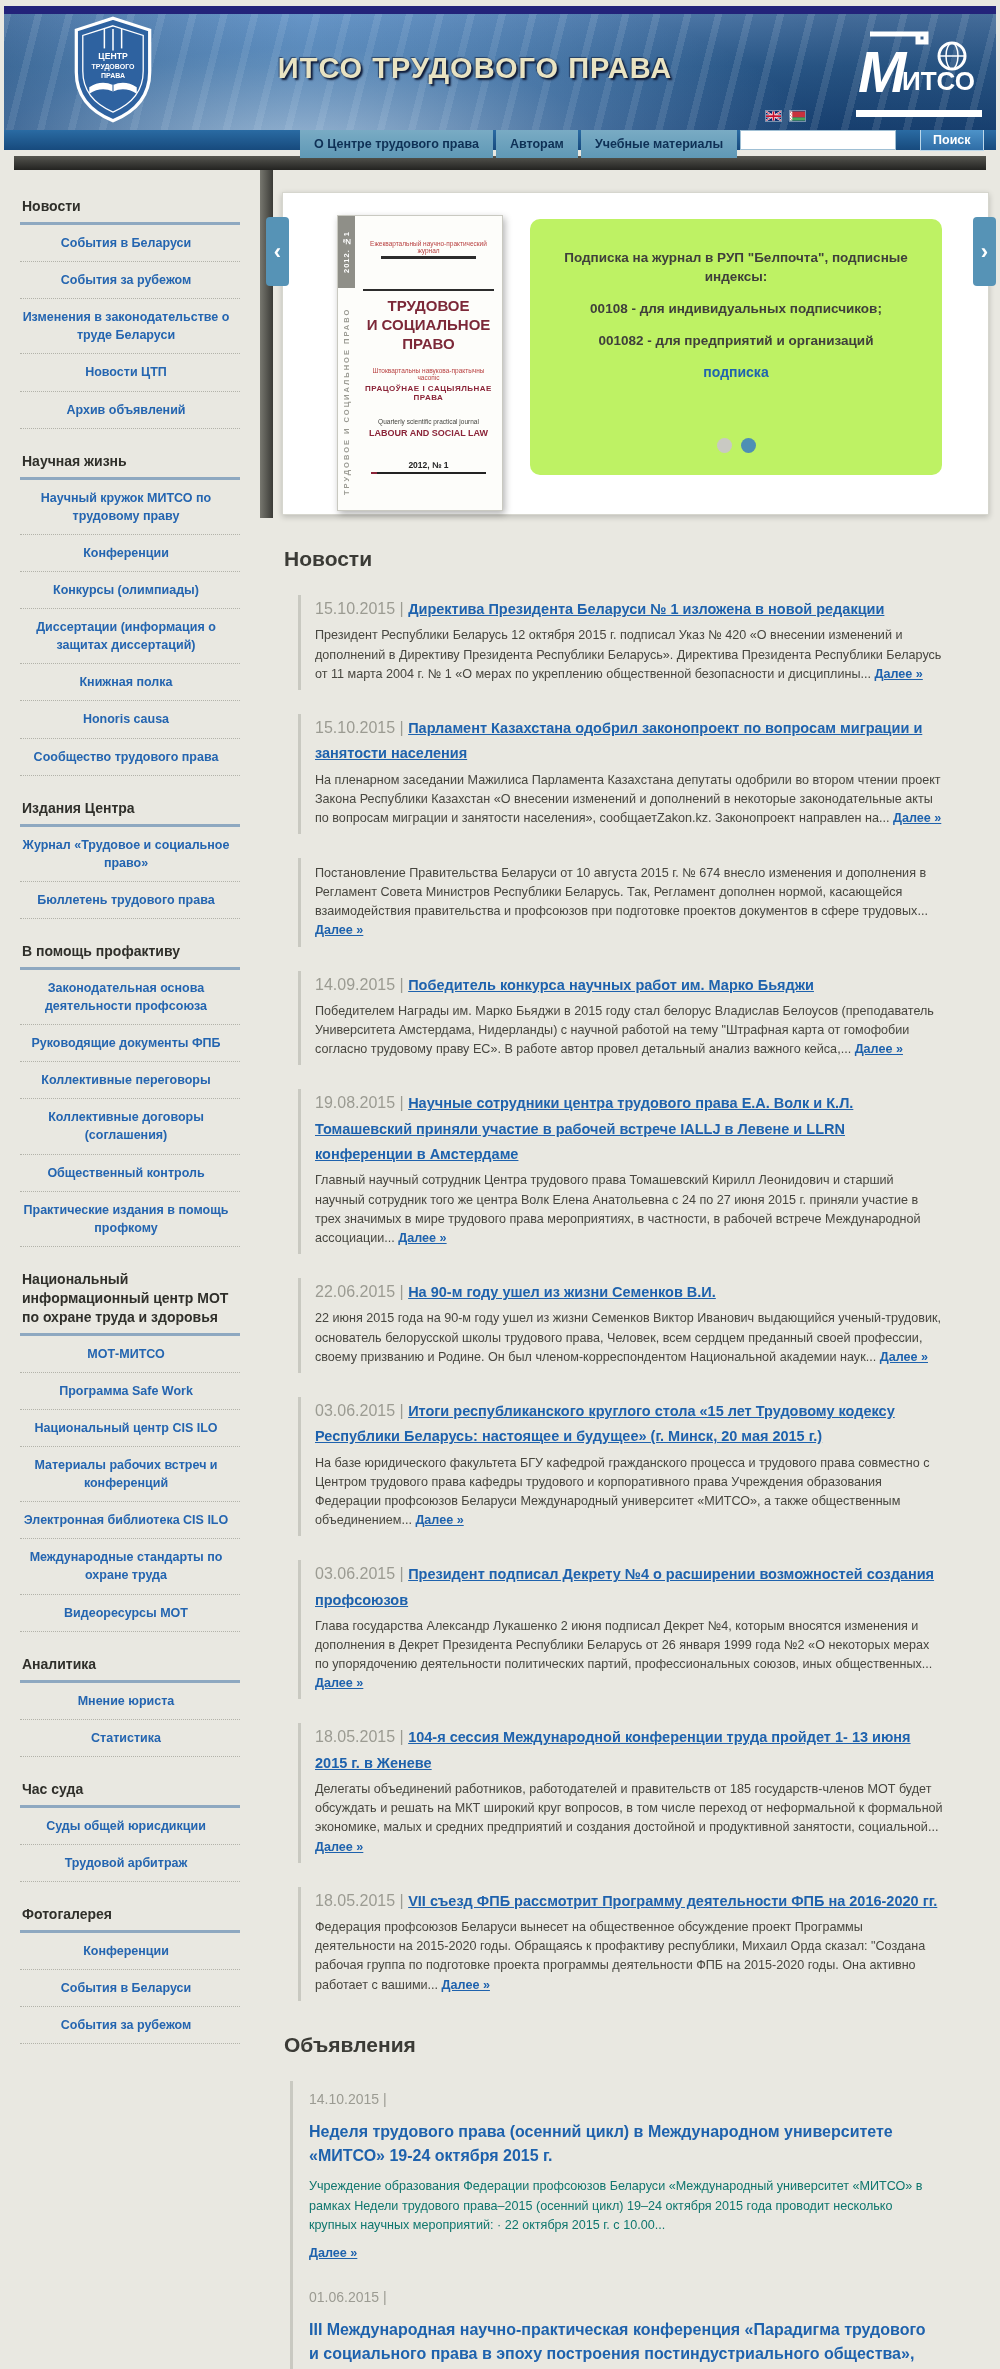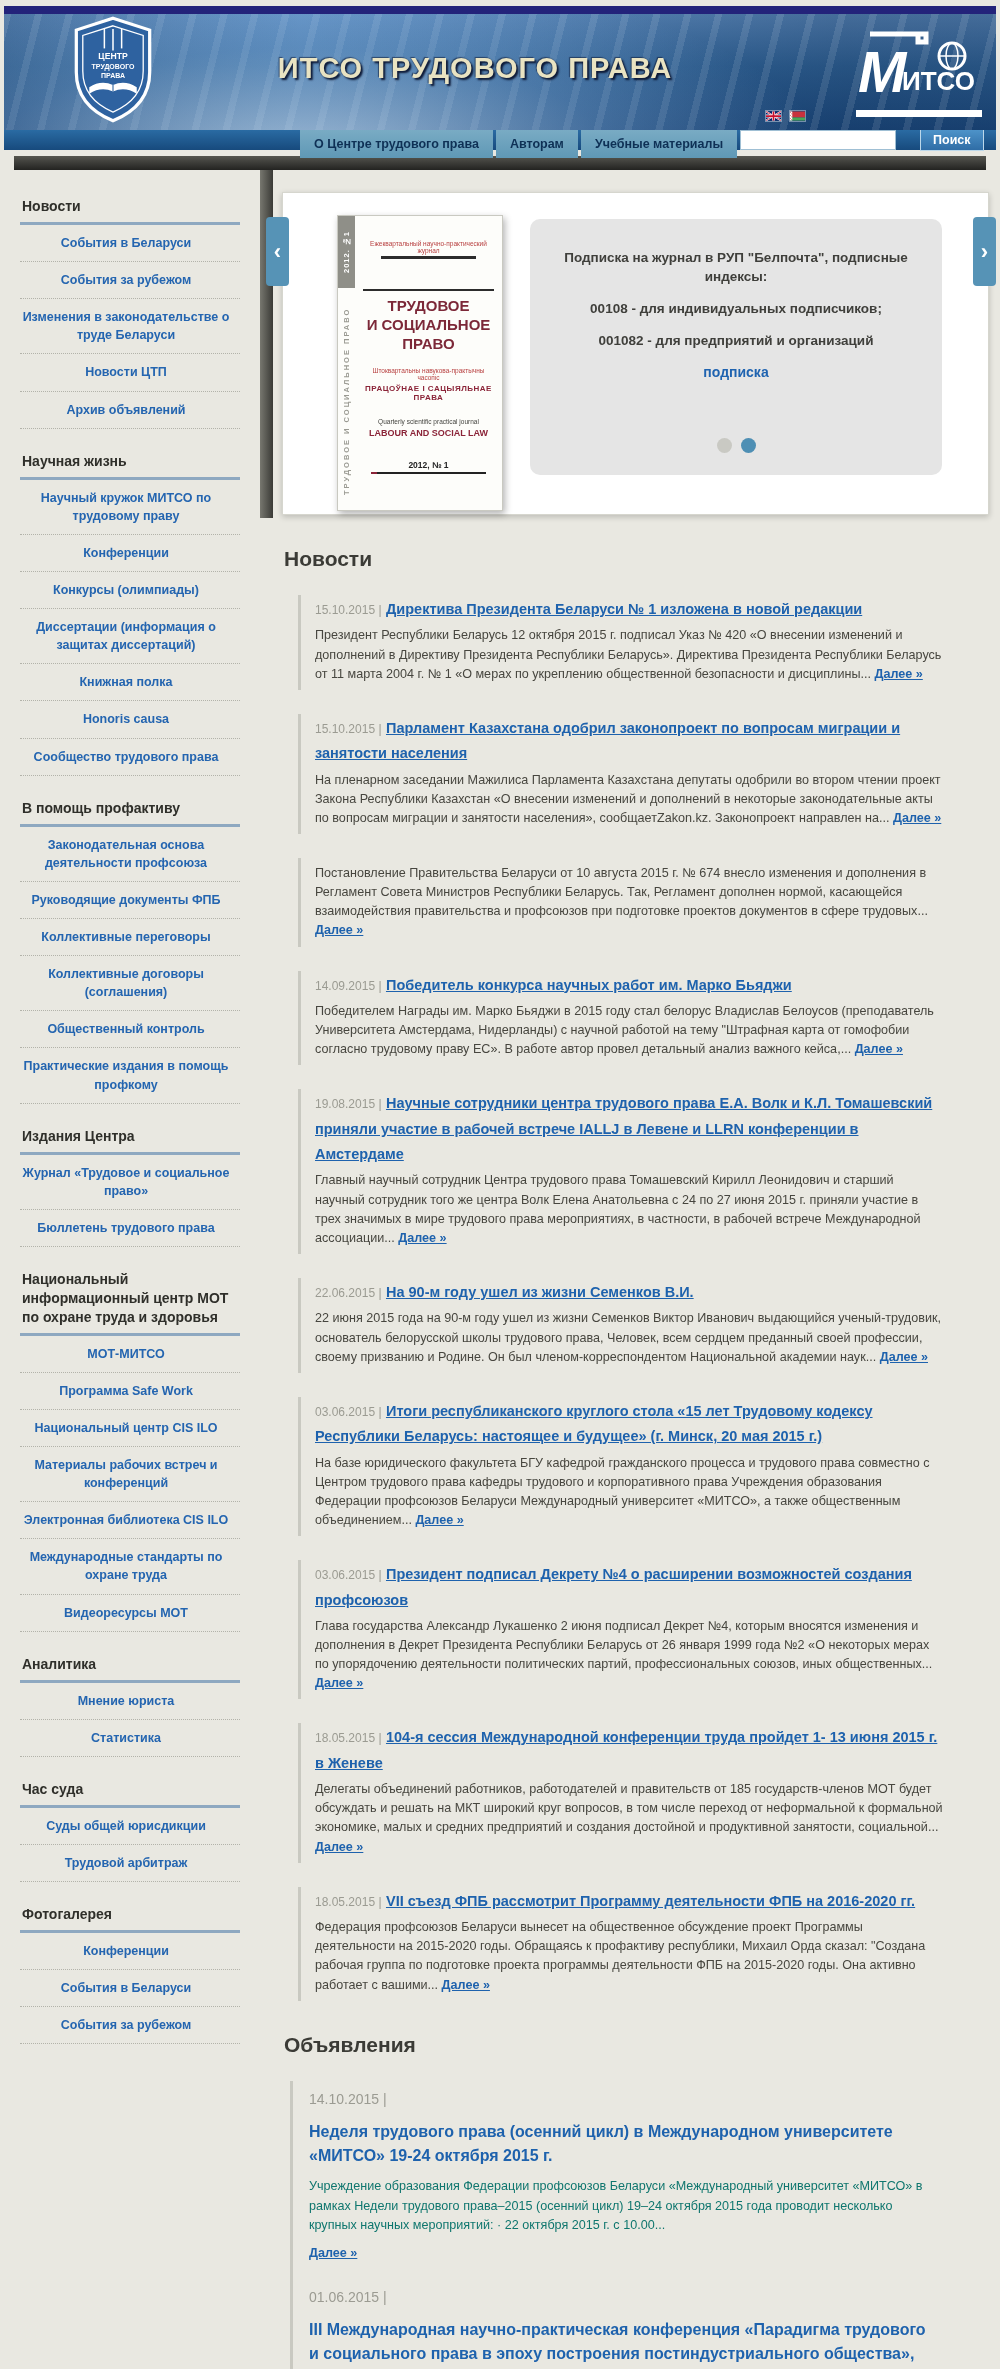--- a/index.html
+++ b/index.html
@@ -67,35 +67,35 @@
   .jr-top-small { font-size:6.5px; color:#b84040; }
   .rule1 { height:3px; background:#2c2c2c; width:72%; margin:2px auto 0; }
   .rule2 { height:2px; background:#2c2c2c; margin-top:30px; }
   .jr-title { margin-top:6px; font-size:15px; font-weight:bold; color:#7c2838; line-height:1.25; white-space:pre-line; }
   .jr-by-small { margin-top:14px; font-size:6.5px; color:#b84040; }
   .jr-by { margin-top:3px; font-size:8px; font-weight:bold; color:#8b2438; letter-spacing:.5px; }
   .jr-en-small { margin-top:16px; font-size:6.5px; color:#44443f; }
   .jr-en { margin-top:3px; font-size:9px; font-weight:bold; color:#8b2438; }
   .jr-issue { margin-top:22px; font-size:8.5px; font-weight:bold; color:#222; }
   .rule3 { height:2px; background:#222; width:88%; margin:2px auto 0; border-left:6px solid #8b2438; }
-  .panel { position:absolute; left:247px; top:26px; width:412px; height:256px; background:#e5e5e5; border-radius:10px; }
+  .panel { position:absolute; left:247px; top:26px; width:412px; height:256px; background:#bef264; border-radius:10px; }
   .panel-txt { padding:30px 26px 0; text-align:center; font-size:13.5px; font-weight:bold; color:#3f3f3b; }
   .panel-txt div { margin-bottom:13px; line-height:1.4; }
   .sub-link { color:#1f63b0; font-size:14px; font-weight:bold; text-decoration:none; cursor:pointer; }
   .dots { position:absolute; left:0; right:0; bottom:22px; display:flex; justify-content:center; gap:9px; }
   .dot { width:15px; height:15px; border-radius:50%; background:#c9c9c3; cursor:pointer; }
   .dot.active { background:#4e8fb4; }
   .arr { position:absolute; top:24px; width:23px; height:69px; background:#5693b6; border-radius:4px;
     color:#fff; font-size:22px; font-weight:bold; display:flex; align-items:center; justify-content:center; cursor:pointer; }
   .arr-prev { left:-17px; } .arr-next { right:-8px; }
 
   
   h2.sec { margin:32px 0 0 8px; font-size:21px; font-weight:bold; color:#3b3b36; }
   .news-item { border-left:3px solid #c9c9c1; margin:24px 0 0 22px; padding:2px 44px 4px 14px; }
-  .n-date { color:#9b9b92; font-size:12px; }
+  .n-date { color:#9b9b92; font-size:16px; }
   .n-title { color:#1e62ad; font-size:14.5px; font-weight:bold; text-decoration:underline; line-height:1.75; cursor:pointer; }
   .n-body { margin:4px 0 2px; color:#47463f; font-size:12.6px; line-height:1.52; }
   .more { color:#1e62ad; font-size:12.6px; font-weight:bold; text-decoration:underline; cursor:pointer; }
   .ann-group { border-left:3px solid #c9c9c1; margin:24px 0 0 14px; padding:10px 60px 2px 16px; }
   .ann-item { margin-bottom:28px; }
   .a-date { color:#9b9b92; font-size:14px; }
   .a-title { display:block; margin:13px 0 9px; color:#1e62ad; font-size:16px; font-weight:bold; line-height:1.5; text-decoration:none; cursor:pointer; }
   .a-body { margin:0; color:#0f766e; font-size:12.6px; line-height:1.58; }
   .a-more { display:inline-block; margin-top:10px; }
 </style>
@@ -191,38 +191,38 @@
               <a class="sb-link" href="#">Конференции</a>
               <a class="sb-link" href="#">Конкурсы (олимпиады)</a>
               <a class="sb-link" href="#">Диссертации (информация о защитах диссертаций)</a>
               <a class="sb-link" href="#">Книжная полка</a>
               <a class="sb-link" href="#">Honoris causa</a>
               <a class="sb-link" href="#">Сообщество трудового права</a>
             </div>
           </div>
 
           <div class="sb-section">
+            <div class="sb-h">Издания Центра</div>
+            <div>
+
+            <a class="sb-link" href="#">Журнал «Трудовое и социальное право»</a>
+              <a class="sb-link" href="#">Бюллетень трудового права</a>
+            </div>
+          </div>
+
+          <div class="sb-section">
             <div class="sb-h">В помощь профактиву</div>
             <div>
 
             <a class="sb-link" href="#">Законодательная основа деятельности профсоюза</a>
               <a class="sb-link" href="#">Руководящие документы ФПБ</a>
               <a class="sb-link" href="#">Коллективные переговоры</a>
               <a class="sb-link" href="#">Коллективные договоры (соглашения)</a>
               <a class="sb-link" href="#">Общественный контроль</a>
               <a class="sb-link" href="#">Практические издания в помощь профкому</a>
-            </div>
-          </div>
-
-          <div class="sb-section">
-            <div class="sb-h">Издания Центра</div>
-            <div>
-
-            <a class="sb-link" href="#">Журнал «Трудовое и социальное право»</a>
-              <a class="sb-link" href="#">Бюллетень трудового права</a>
             </div>
           </div>
 
           <div class="sb-section">
             <div class="sb-h">Национальный информационный центр МОТ по охране труда и здоровья</div>
             <div>
 
             <a class="sb-link" href="#">МОТ-МИТСО</a>
               <a class="sb-link" href="#">Программа Safe Work</a>
               <a class="sb-link" href="#">Национальный центр CIS ILO</a>

